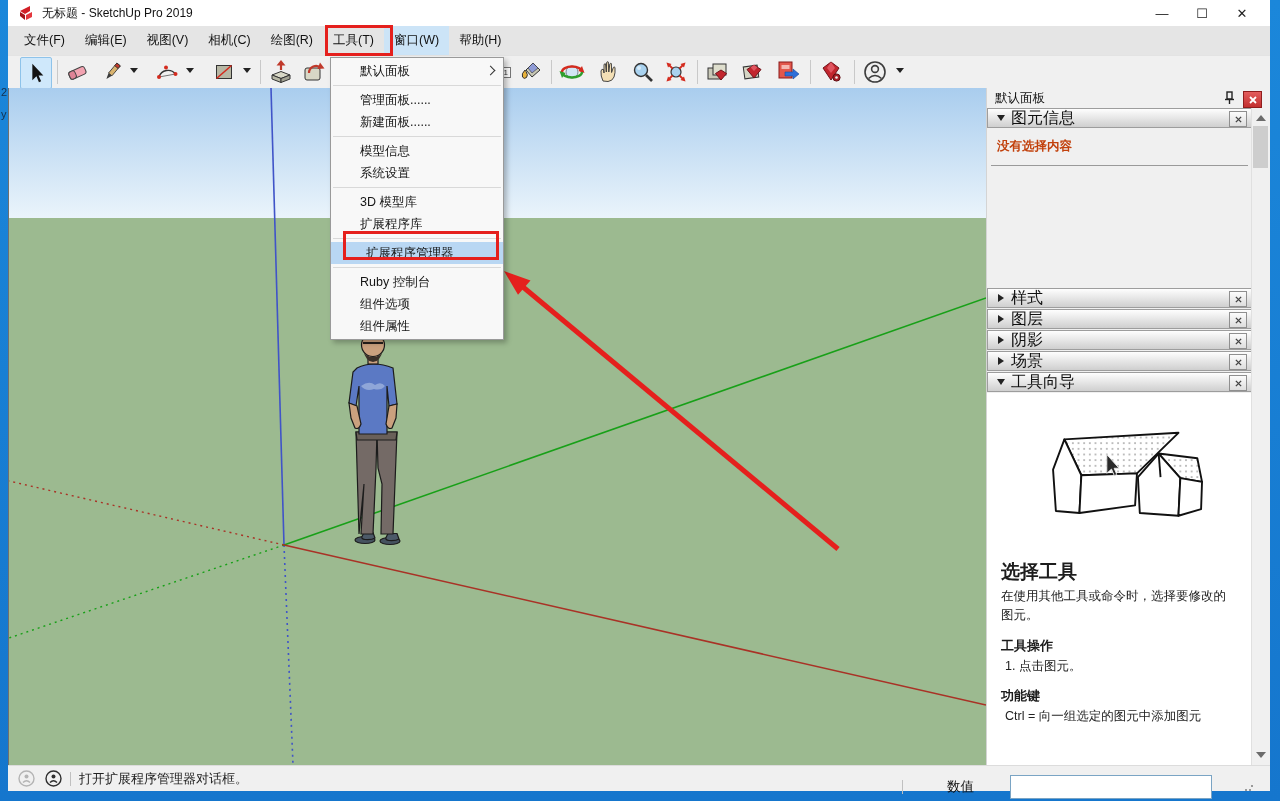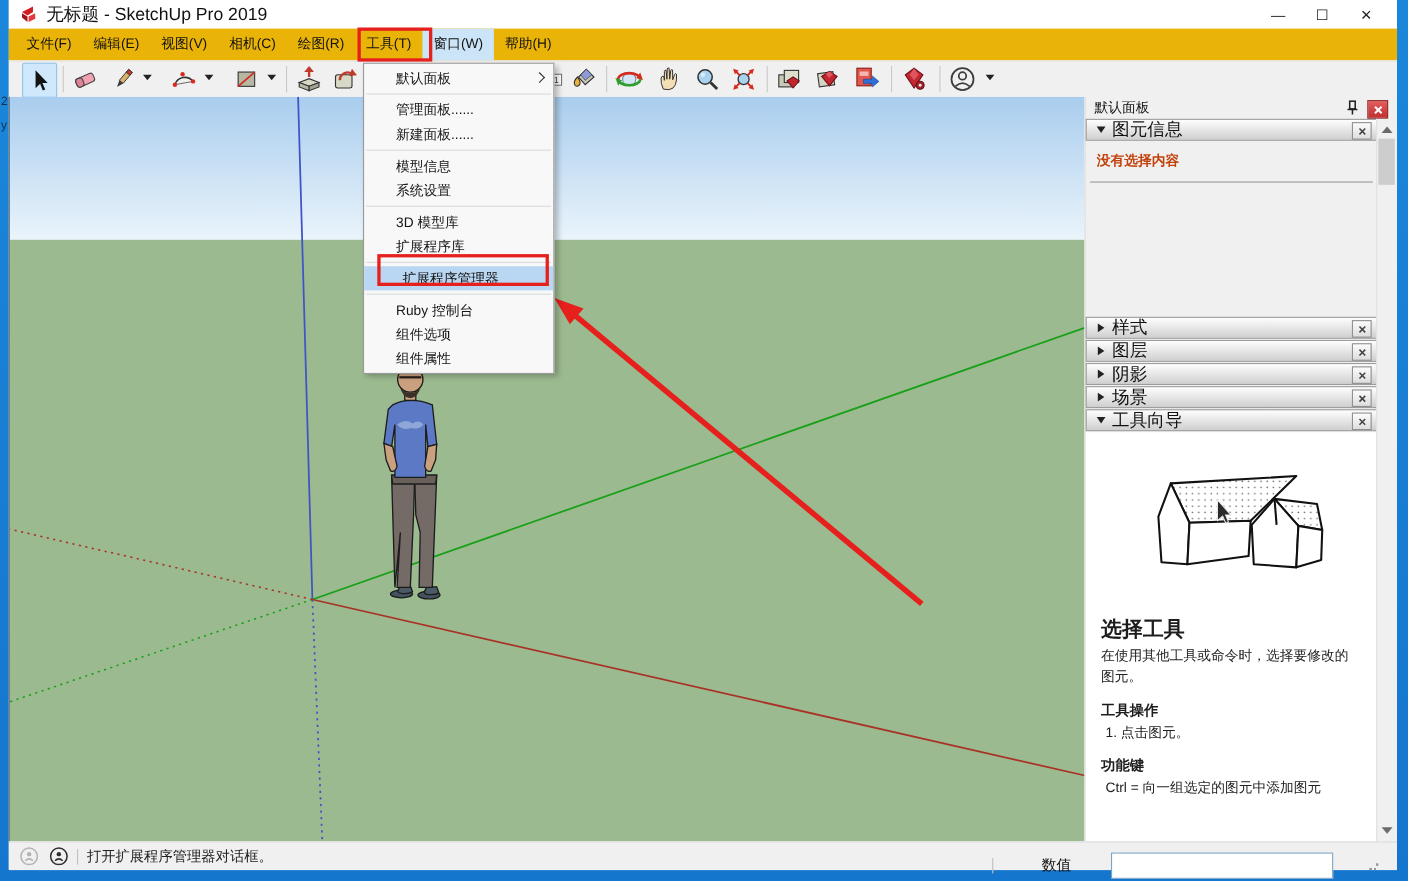--- a/index.html
+++ b/index.html
@@ -6,26 +6,26 @@
   body{font-family:"Liberation Sans",sans-serif;-webkit-font-smoothing:antialiased;}
   .screen{position:relative;width:1280px;height:801px;overflow:hidden;
           background:linear-gradient(180deg,#1b87da,#1576cd);}
   .desktop-mark{position:absolute;color:#13304e;font-size:11px;z-index:1;}
 
   
   .win{position:absolute;left:8px;top:0;width:1262px;height:790px;background:#fff;z-index:2;}
 
   .titlebar{position:absolute;left:0;top:0;right:0;height:26px;background:#fff;display:flex;align-items:center;}
   .app-ico{width:16px;height:16px;margin:0 8px 0 10px;}
-  .title-text{font-size:16px;color:#111;}
+  .title-text{font-size:12px;color:#111;}
   .win-controls{position:absolute;right:8px;top:0;height:26px;display:flex;}
   .wc{width:40px;height:26px;display:flex;align-items:center;justify-content:center;
       font-size:13px;color:#222;}
 
-  .menubar{position:absolute;left:0;top:26px;right:0;height:29px;background:#eab308;display:flex;align-items:flex-start;padding-left:6px;}
+  .menubar{position:absolute;left:0;top:26px;right:0;height:29px;background:#e5e5e5;display:flex;align-items:flex-start;padding-left:6px;}
   .mb-item{padding:0 10px;line-height:29px;font-size:12.5px;color:#111;}
   .mb-item.active{background:#cce4f7;}
 
   .toolbar{position:absolute;left:0;top:55px;right:0;height:33px;background:#f0f0f0;border-top:1px solid #e3e3e3;}
   .tbtn{position:absolute;top:1px;width:30px;height:30px;display:flex;align-items:center;justify-content:center;}
   .tbtn.active{background:#cfe8fb;border:1px solid #8ec3ea;border-radius:2px;}
   .tcaret{position:absolute;top:12px;width:0;height:0;border-left:4px solid transparent;border-right:4px solid transparent;border-top:5px solid #222;}
   .tsep{position:absolute;top:4px;width:1px;height:24px;background:#c9c9c9;}
   .badge-a1{font-size:8px;color:#333;background:#fff;border:1px solid #777;padding:0 2px;}
 

